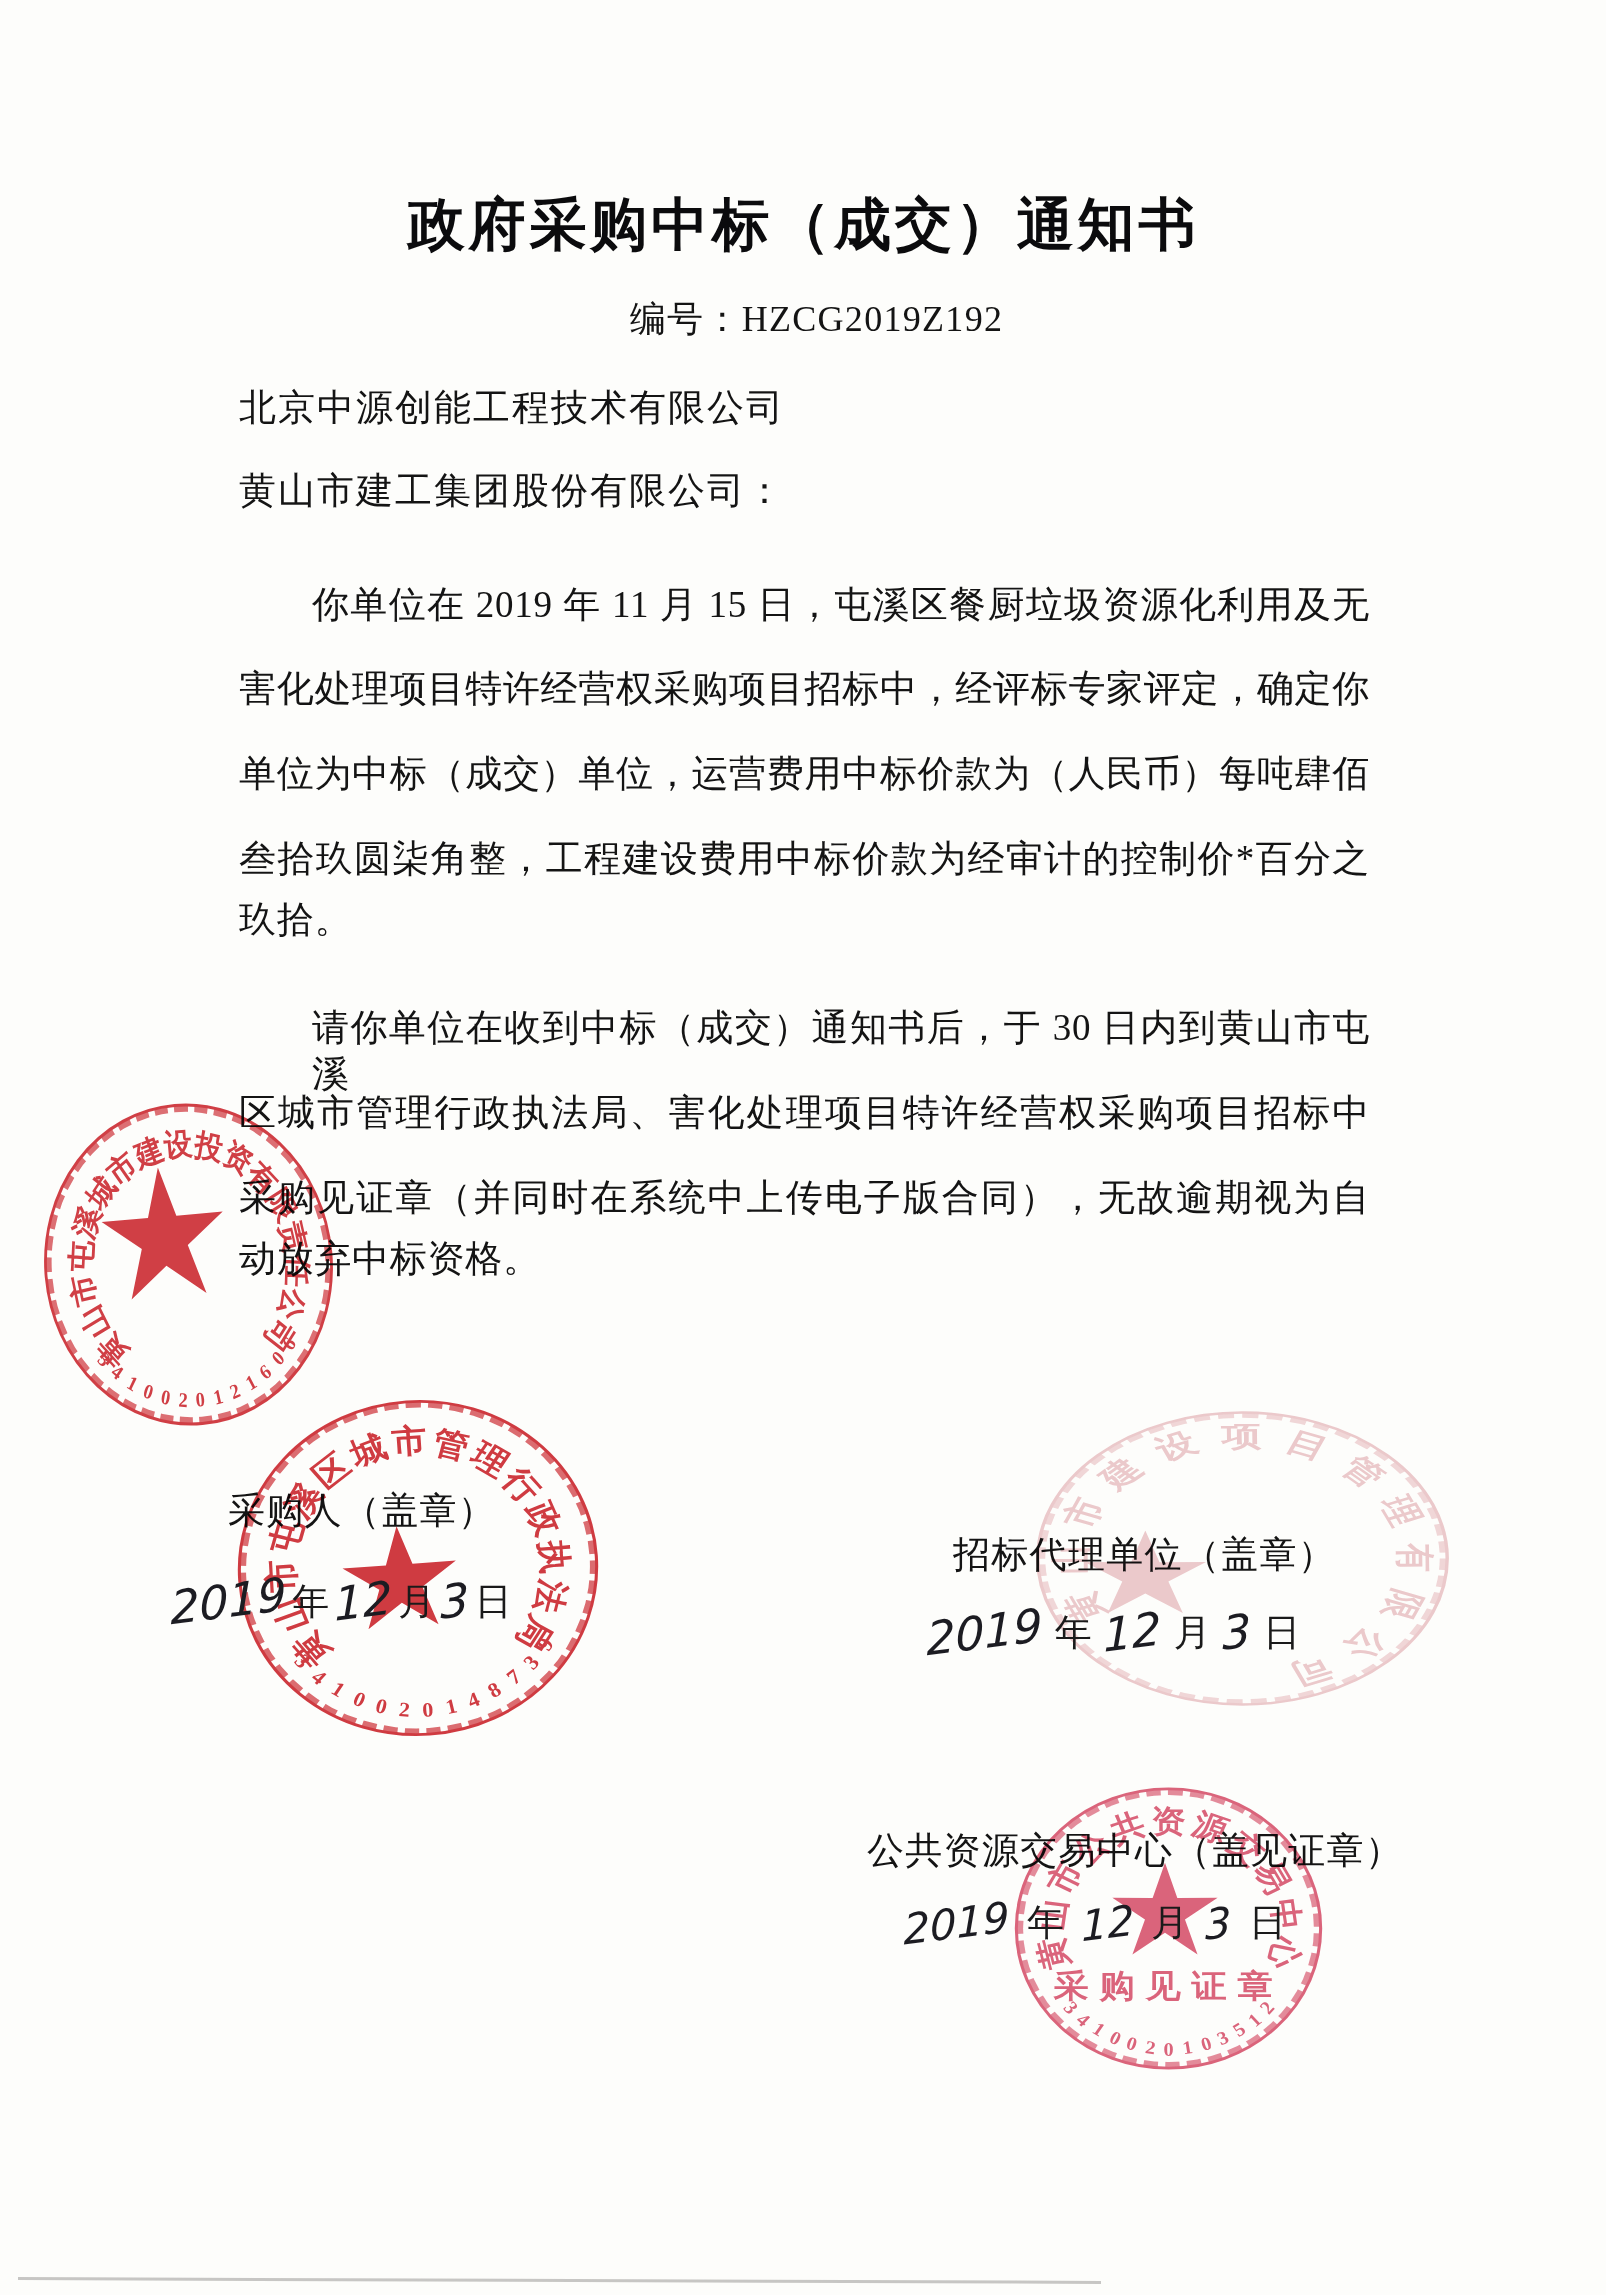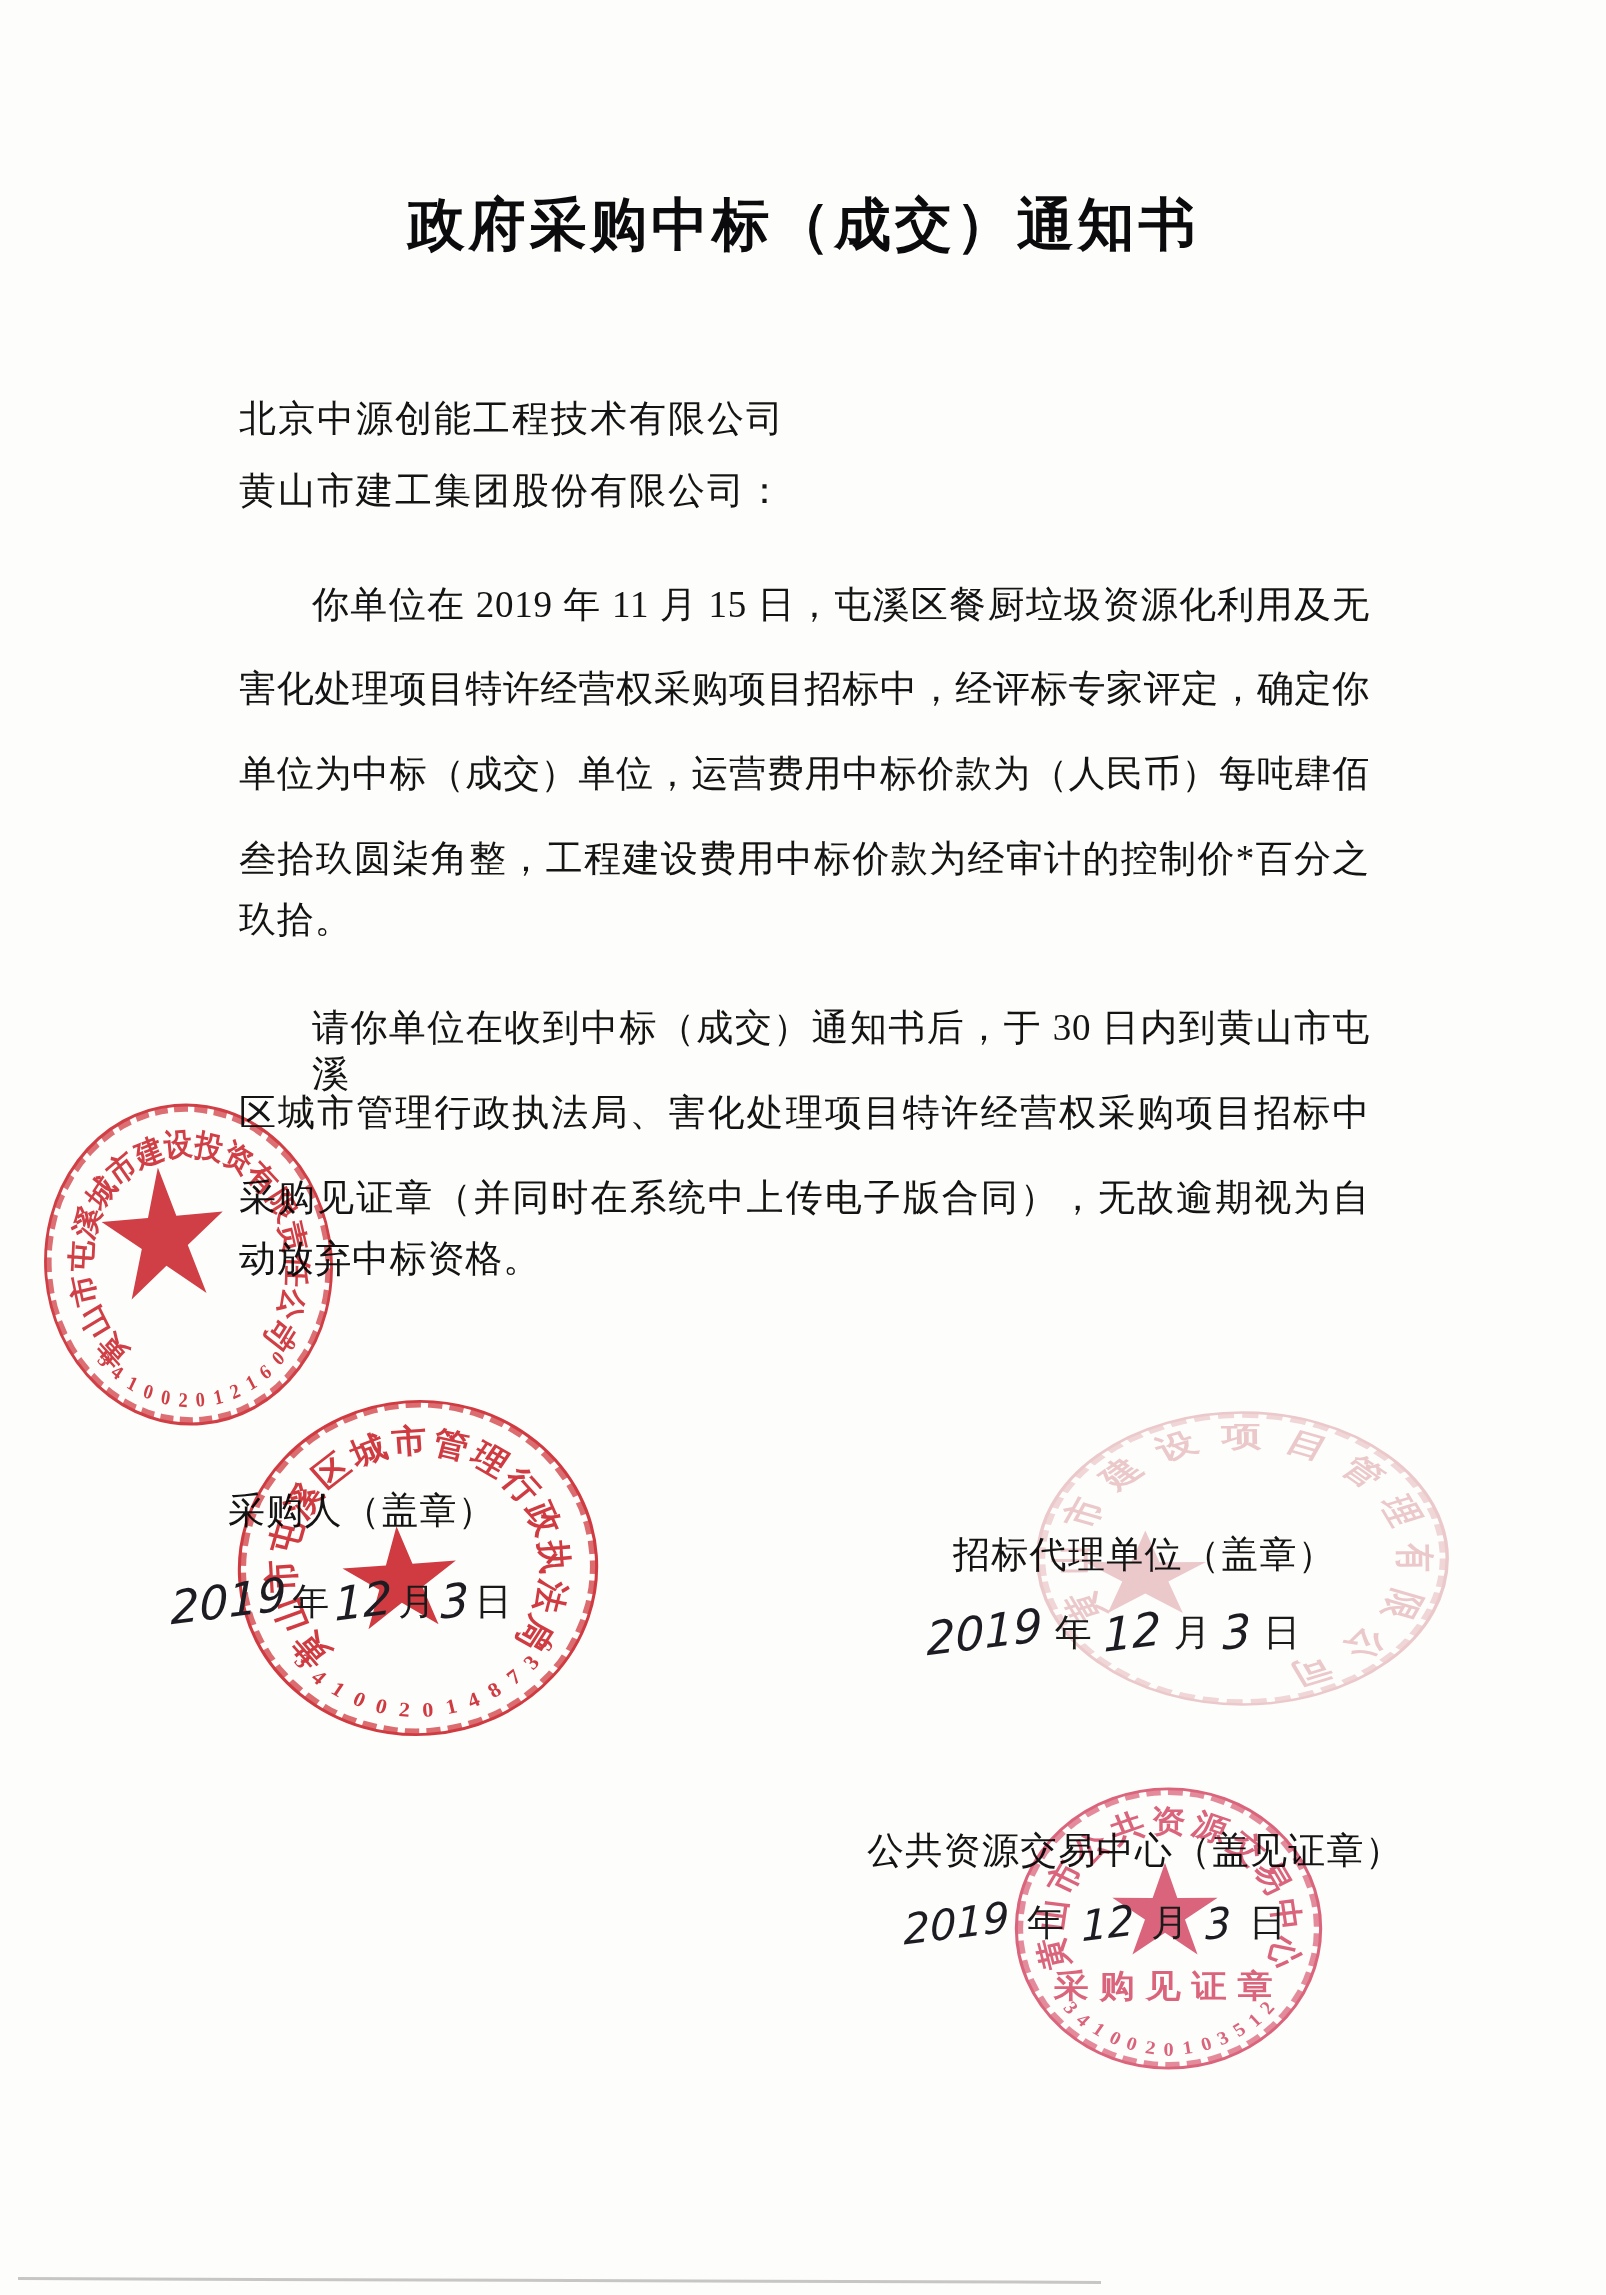--- a/index.html
+++ b/index.html
@@ -23,21 +23,21 @@
   .doc-number{
     position:absolute;left:0;right:0;top:295px;
     padding-left:26px;
     text-align:center;
     font-size:36px;color:#141414;letter-spacing:1.3px;
   }
   .recipient{
     position:absolute;left:239px;
     font-size:37px;color:#141414;letter-spacing:2px;
   }
-  .r1{top:394px;}
+  .r1{top:383px;}
   .r2{top:466px;}
   .bodyline{
     position:absolute;left:239px;width:1131px;
     font-size:37px;color:#141414;line-height:1.25;
     letter-spacing:0.7px;
     box-sizing:border-box;
     z-index:1;
   }
   .just{text-align:justify;text-align-last:justify;margin-top:24px;}
   .indent{padding-left:73px;}
@@ -111,20 +111,21 @@
     background:#bdbcba;transform:rotate(0.2deg);opacity:.85;
   }
 </style>
 </head>
 <body>
 
 <div class="page">
 
   <h1 class="title">政府采购中标（成交）通知书</h1>
 
+  <div class="doc-number">编号：HZCG2019Z192</div>
 
   <div class="recipient r1">北京中源创能工程技术有限公司</div>
   <div class="recipient r2">黄山市建工集团股份有限公司：</div>
 
   <div class="bodyline just indent" style="top:558px">你单位在 2019 年 11 月 15 日，屯溪区餐厨垃圾资源化利用及无</div>
   <div class="bodyline just" style="top:642px">害化处理项目特许经营权采购项目招标中，经评标专家评定，确定你</div>
   <div class="bodyline just" style="top:727px">单位为中标（成交）单位，运营费用中标价款为（人民币）每吨肆佰</div>
   <div class="bodyline just" style="top:812px">叁拾玖圆柒角整，工程建设费用中标价款为经审计的控制价*百分之</div>
   <div class="bodyline" style="top:897px">玖拾。</div>
   <div class="bodyline just indent" style="top:981px">请你单位在收到中标（成交）通知书后，于 30 日内到黄山市屯溪</div>

